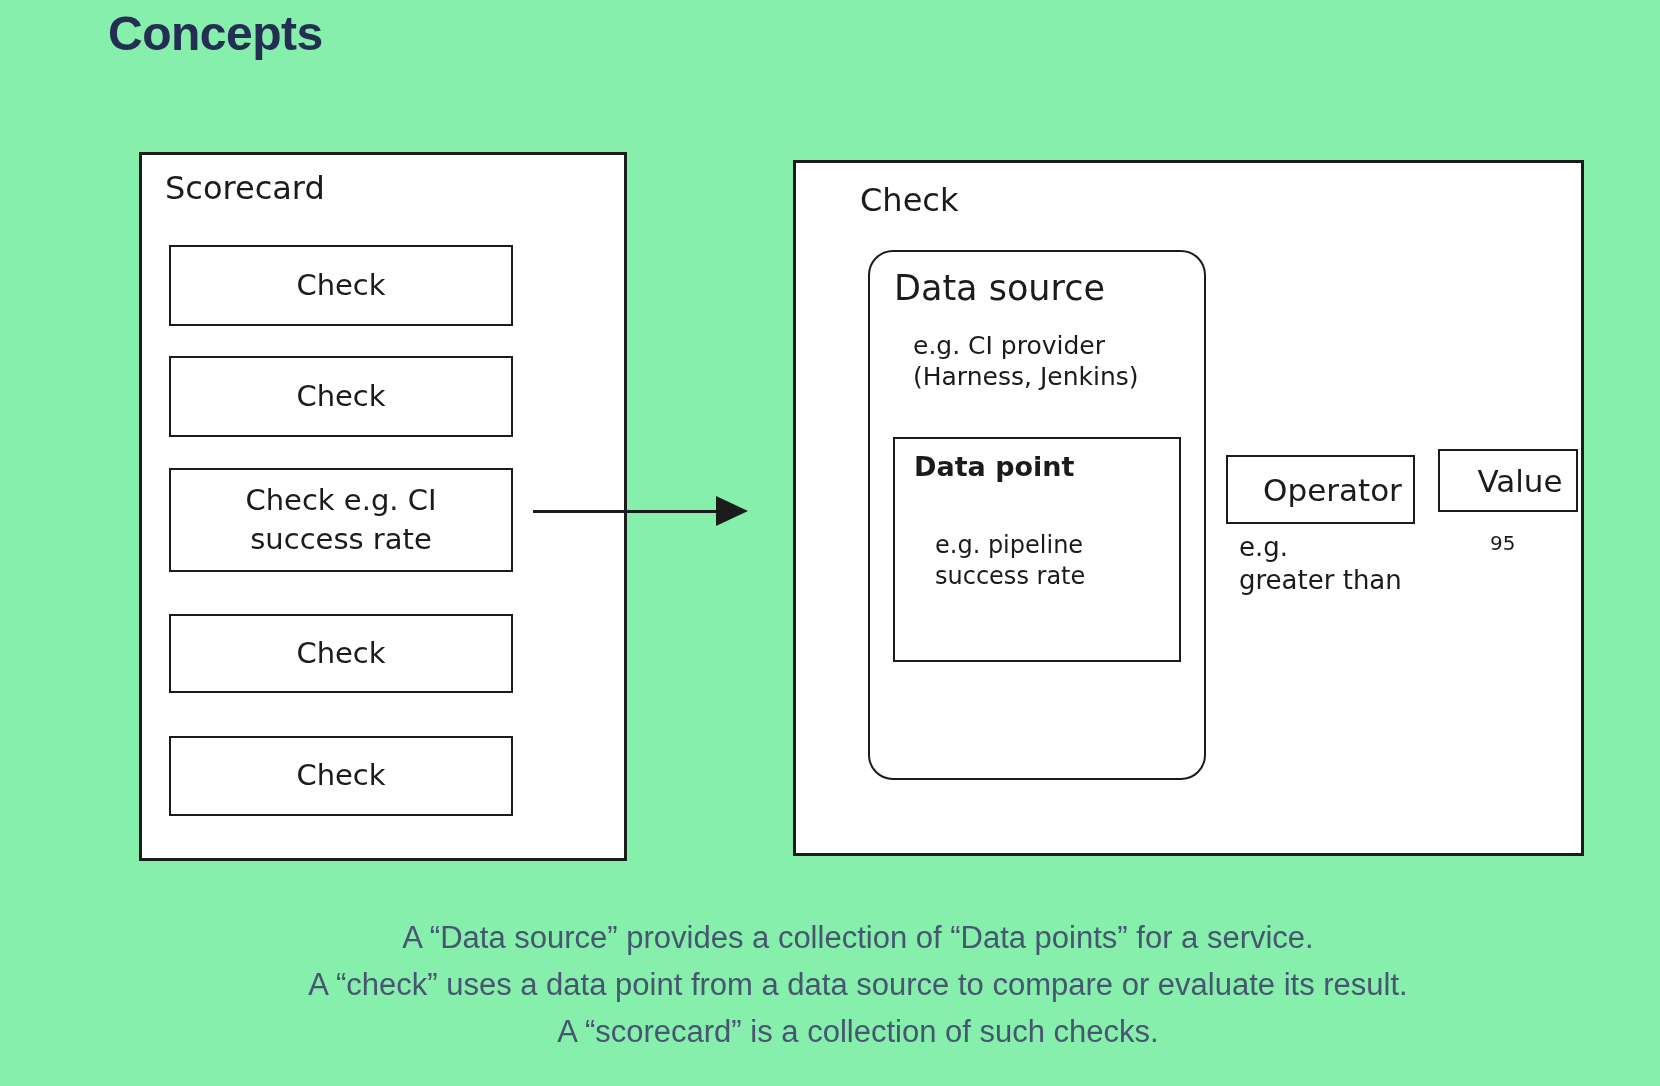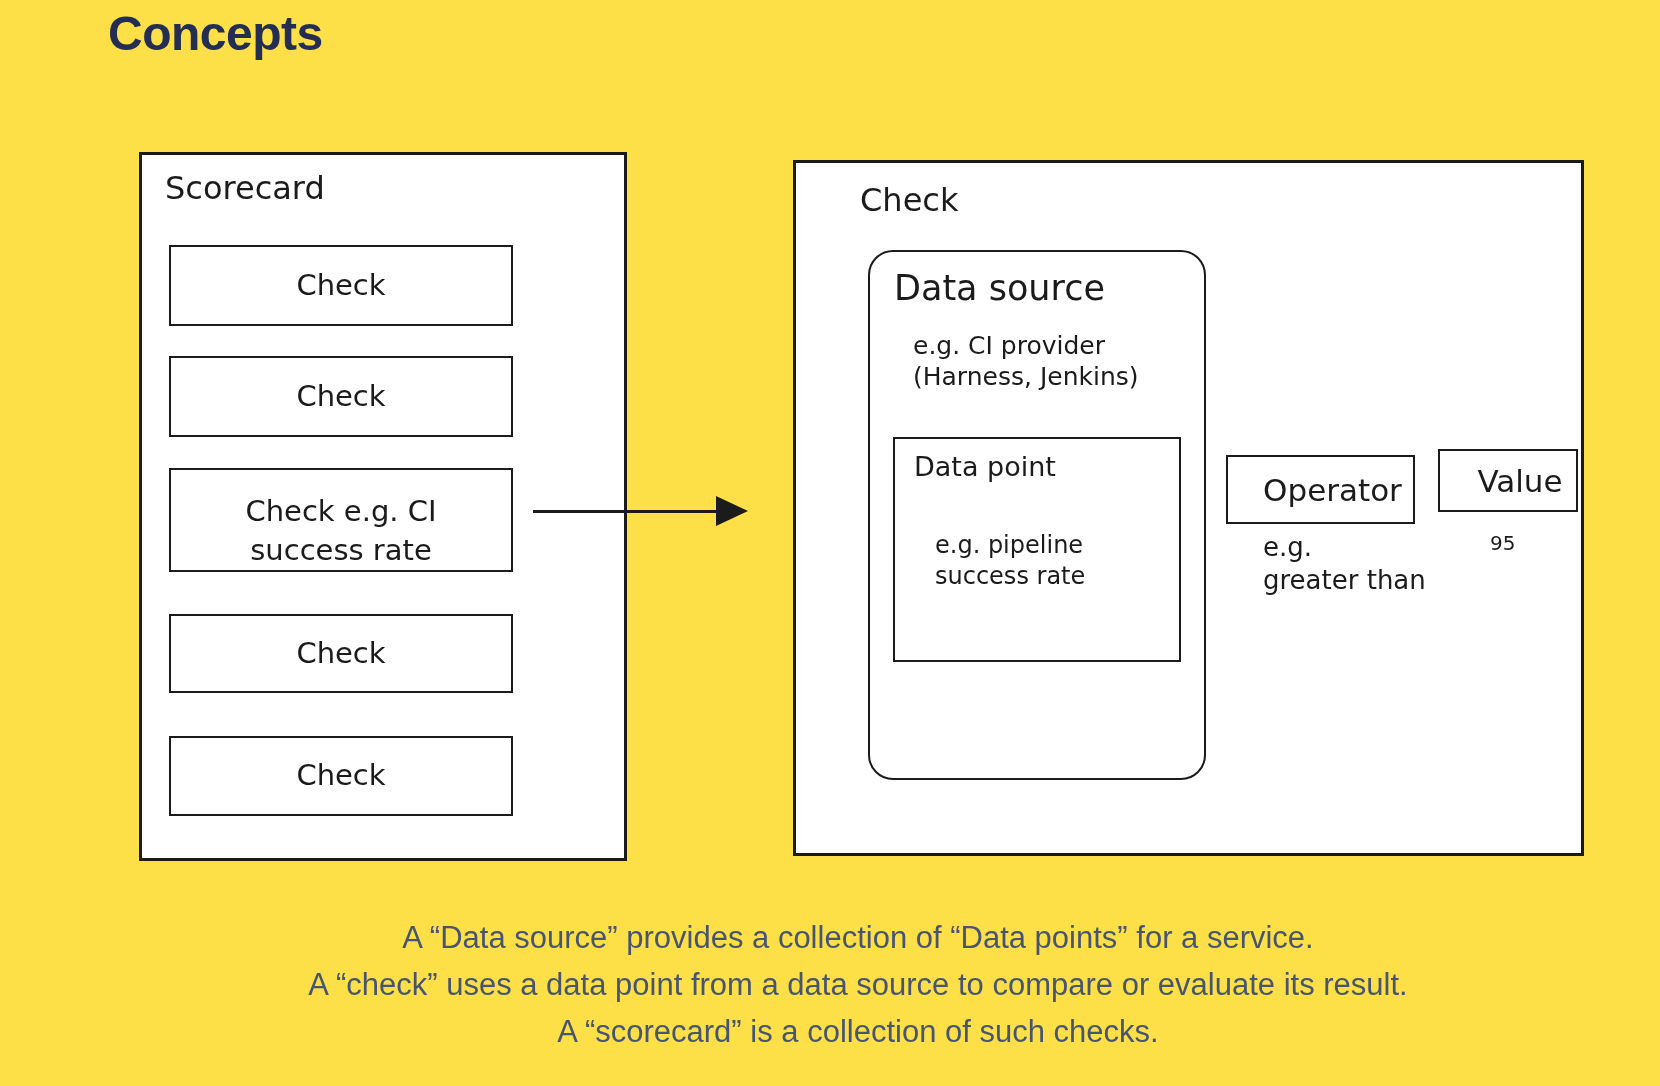--- a/index.html
+++ b/index.html
@@ -1,21 +1,21 @@
 <!DOCTYPE html>
 <html><head>
 <meta charset="utf-8">
 <style>
   * { margin: 0; padding: 0; box-sizing: border-box; }
   html, body { background: #ffffff; }
   .page {
     position: relative;
     width: 1660px;
     height: 1086px;
-    background: #fde047;
+    background: #86efac;
     overflow: hidden;
     font-family: "Liberation Sans", sans-serif;
   }
   .title {
     position: absolute;
     left: 108px;
     top: 6px;
     font-size: 48px;
     font-weight: 700;
     color: #232e52;
@@ -30,51 +30,51 @@
   #scorecard { left: 139px; top: 152px; width: 488px; height: 709px; border-width: 3px; }
   .sc-label { position: absolute; left: 23px; top: 14px; font-size: 32px; }
   .check-row {
     position: absolute; left: 27px; width: 344px;
     border: 2.5px solid #1b1b1b; background: #ffffff;
     display: flex; align-items: center; justify-content: center;
     text-align: center; font-size: 29px; line-height: 1.35;
   }
   .r1 { top: 90px;  height: 81px; }
   .r2 { top: 201px; height: 81px; }
-  .r3 { top: 313px; height: 104px; align-items: flex-end; }
+  .r3 { top: 313px; height: 104px; }
   .r4 { top: 459px; height: 79px; }
   .r5 { top: 581px; height: 80px; }
 
   
   .arrow-line { position: absolute; left: 533px; top: 510px; width: 186px; height: 2.5px; background: #1b1b1b; }
   .arrow-head {
     position: absolute; left: 716px; top: 496px; width: 0; height: 0;
     border-left: 32px solid #1b1b1b;
     border-top: 15px solid transparent;
     border-bottom: 15px solid transparent;
   }
 
   
   #checkdetail { left: 793px; top: 160px; width: 791px; height: 696px; border-width: 3px; }
   .cd-label { position: absolute; left: 64px; top: 18px; font-size: 32px; }
   #datasource { left: 72px; top: 87px; width: 338px; height: 530px; border-radius: 25px; }
   .ds-title { position: absolute; left: 24px; top: 16px; font-size: 35px; }
   .ds-ex { position: absolute; left: 43px; top: 78px; font-size: 25px; line-height: 1.25; }
   #datapoint { left: 23px; top: 185px; width: 288px; height: 225px; border-width: 2px; }
-  .dp-title { position: absolute; left: 19px; top: 12px; font-size: 27px; }
+  .dp-title { position: absolute; left: 19px; top: 12px; font-size: 27px; font-weight: bold; }
   .dp-ex { position: absolute; left: 40px; top: 91px; font-size: 24px; line-height: 1.3; }
   #operatorbox {
     left: 430px; top: 292px; width: 189px; height: 69px;
     display: flex; align-items: center; justify-content: center; font-size: 31px;
   }
   #valuebox {
     left: 642px; top: 286px; width: 140px; height: 63px;
     display: flex; align-items: center; justify-content: center; font-size: 31px;
   }
-  .op-ex { position: absolute; left: 443px; top: 368px; font-size: 26px; line-height: 1.25; margin-left: 24px; }
+  .op-ex { position: absolute; left: 443px; top: 368px; font-size: 26px; line-height: 1.25; }
   .val-ex { position: absolute; left: 694px; top: 368px; font-size: 20px; }
 
   
   .captions {
     position: absolute; left: 58px; top: 914px; width: 1600px;
     text-align: center; color: #475571; font-size: 31px; line-height: 47px;
   }
 </style>
 </head>
 <body>

